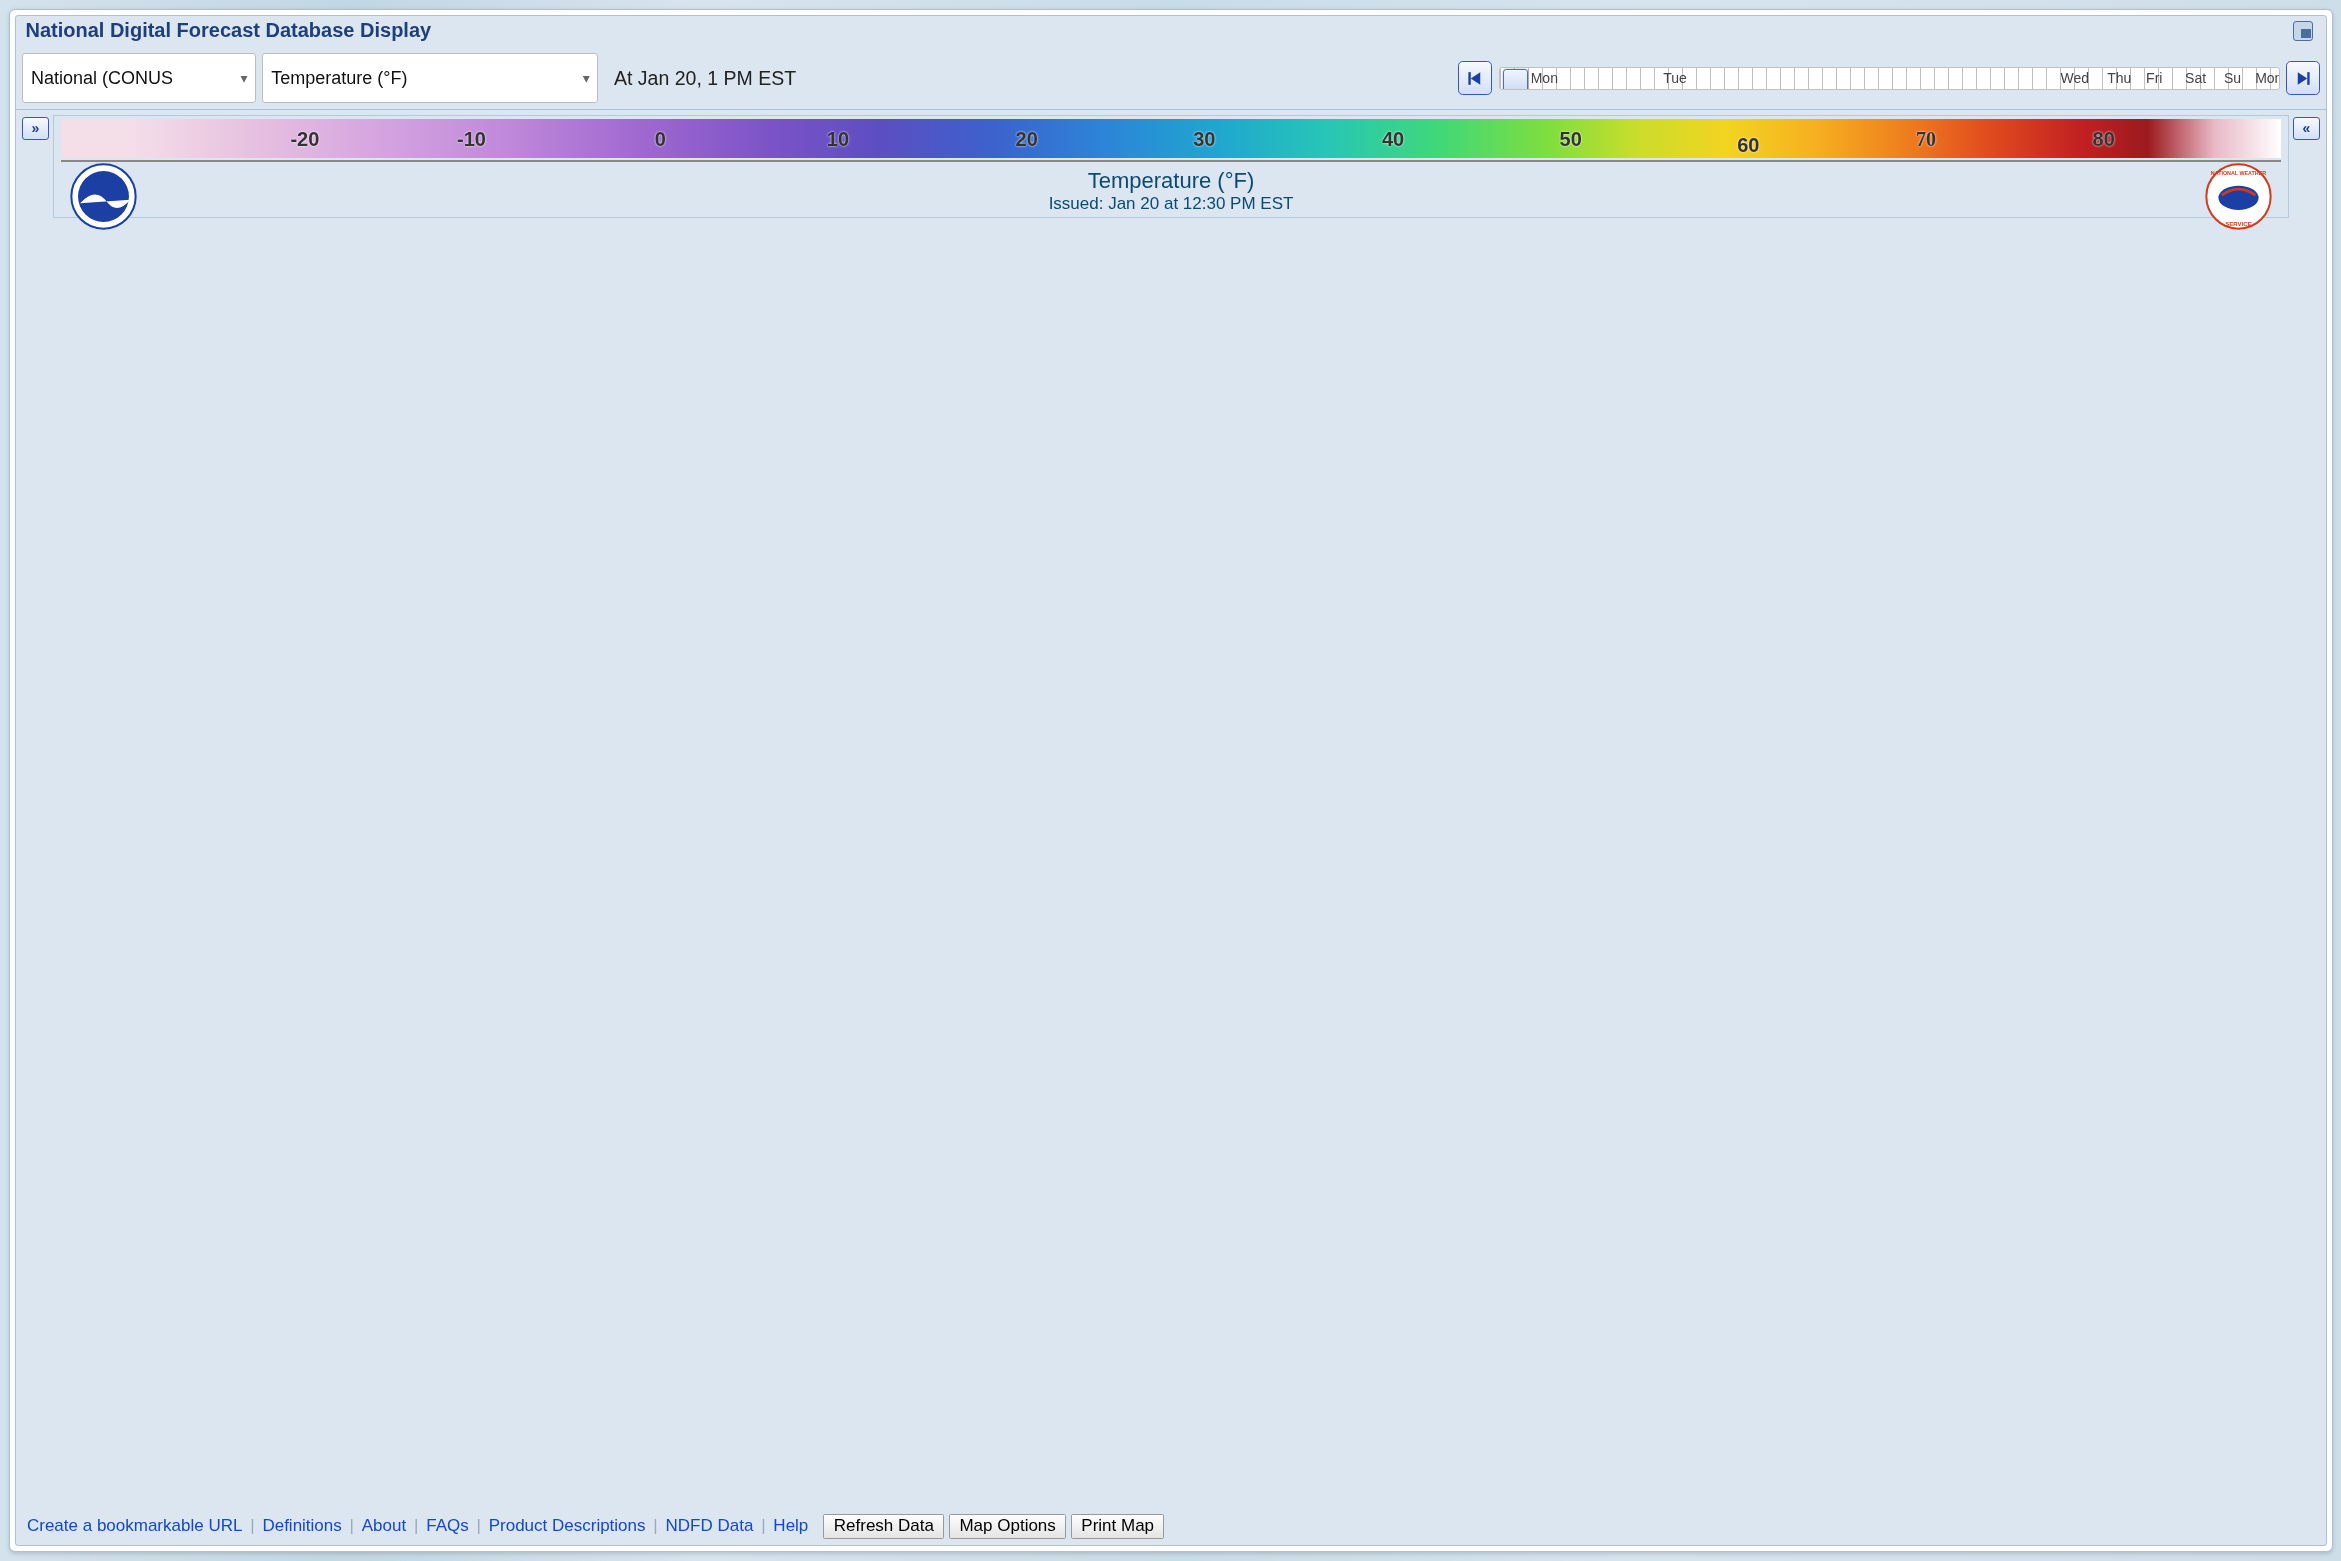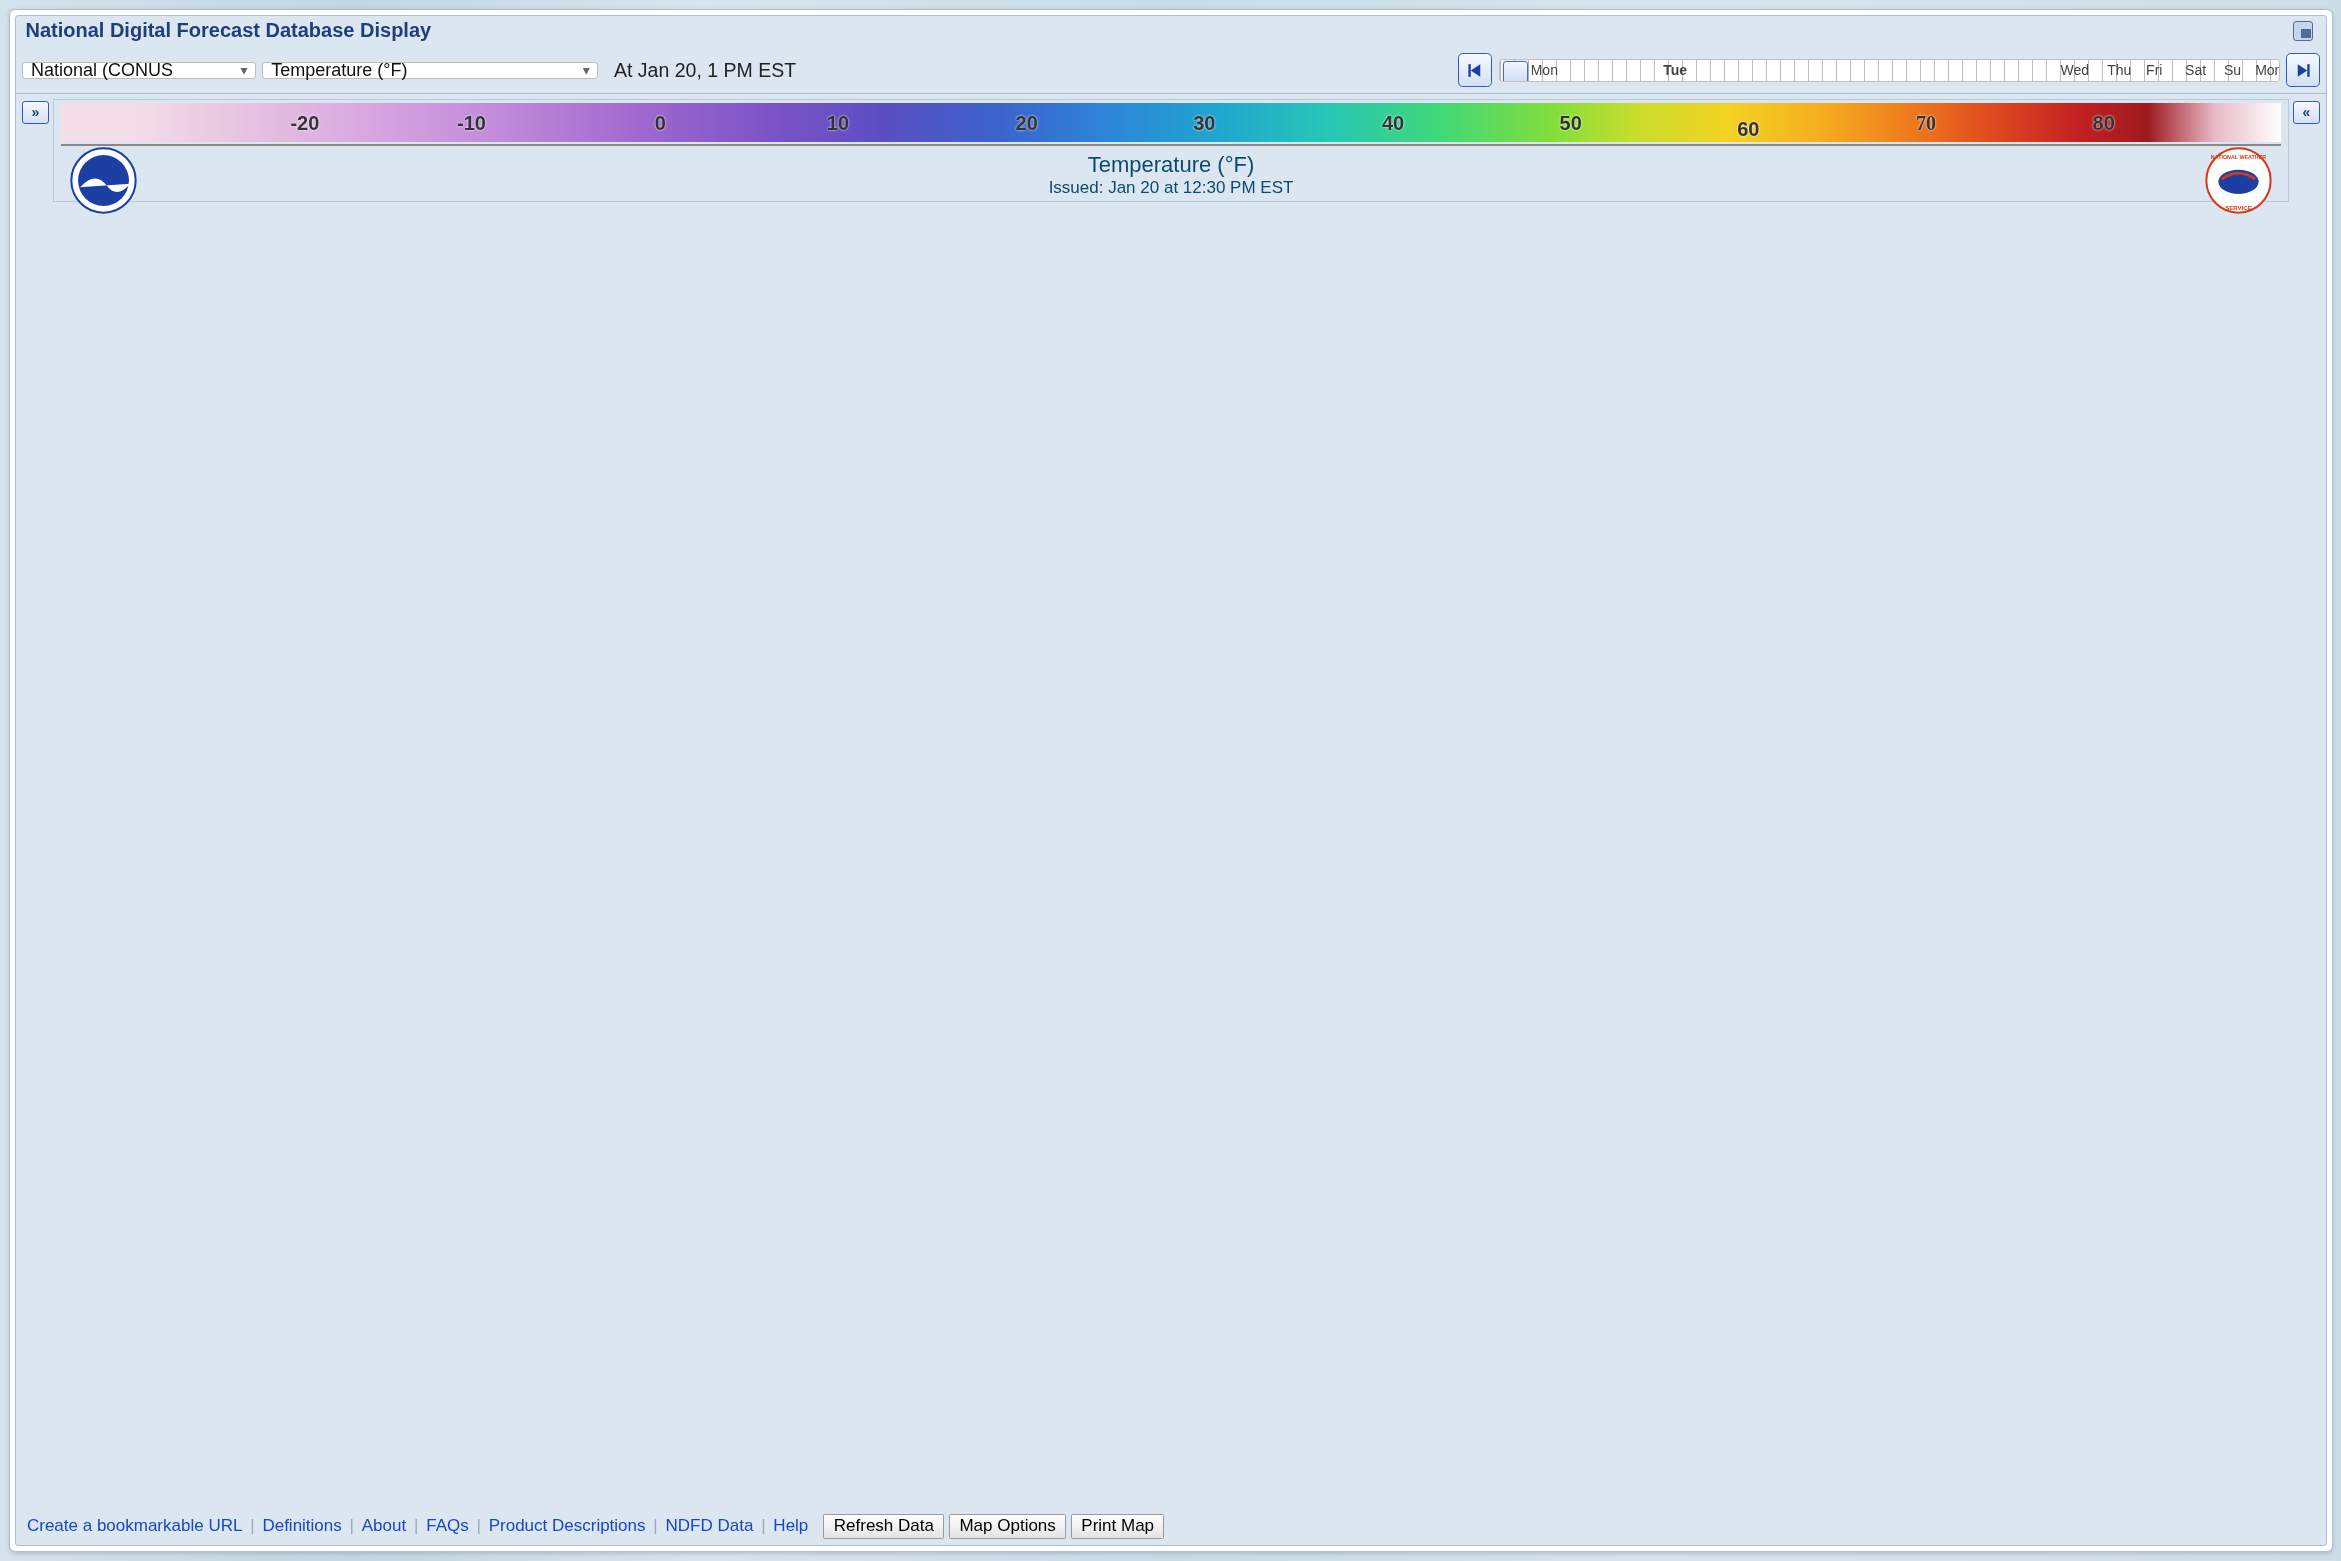--- a/index.html
+++ b/index.html
@@ -57,21 +57,21 @@
 
   
   .toolbar {
     display: flex;
     align-items: center;
     gap: 6.2px;
     padding: 3.1px 6.2px 6.2px 6.2px;
     border-bottom: 1.6px solid #a9c0d6;
   }
   .select {
-    height: 17px;
+    height: 50px;
     background: #fff;
     border: 1.6px solid #bcbcbc;
     border-radius: 3.1px;
     display: flex;
     align-items: center;
     justify-content: space-between;
     padding: 0 7.8px;
     font-size: 18px;
     color: #111;
     cursor: pointer;
@@ -331,21 +331,21 @@
       <svg width="19" height="19" viewBox="0 0 24 24">
             <polygon points="18,4 6,12 18,20" fill="#1b3fa3"></polygon>
             <rect x="3" y="4" width="3" height="16" fill="#1b3fa3"></rect>
           </svg>
     </div>
     <div class="time-slider">
       <div class="slider-ticks"></div>
       <div class="slider-thumb"></div>
       <div id="slider-labels">
             <span class="slider-label" style="left: 4%;">Mon</span>
-            <span class="slider-label" style="left: 21%; font-weight: bold;">Tue</span>
+            <span class="slider-label" style="left: 21%;">Tue</span>
             <span class="slider-label" style="left: 72%;">Wed</span>
             <span class="slider-label" style="left: 78%;">Thu</span>
             <span class="slider-label" style="left: 83%;">Fri</span>
             <span class="slider-label" style="left: 88%;">Sat</span>
             <span class="slider-label" style="left: 93%;">Su</span>
             <span class="slider-label" style="left: 97%;">Mon</span>
           </div>
     </div>
     <div class="play-btn">
       <svg width="19" height="19" viewBox="0 0 24 24">

